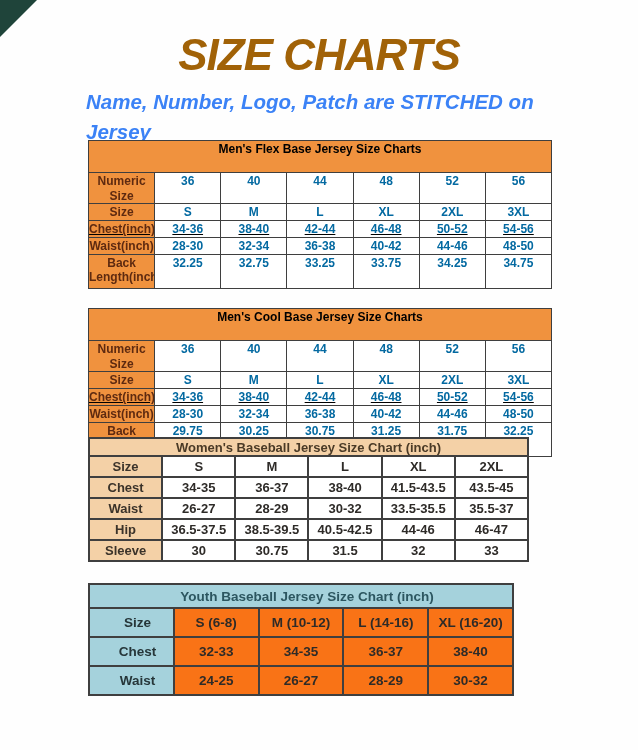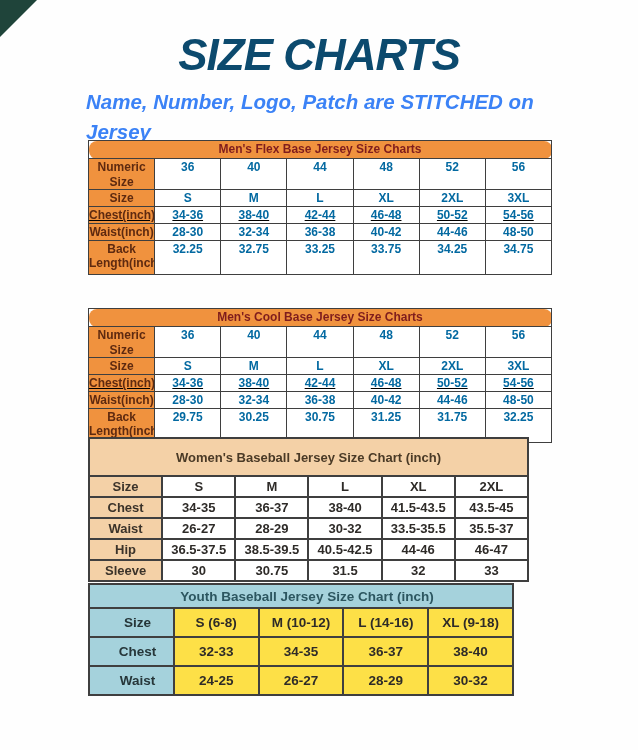--- a/index.html
+++ b/index.html
@@ -13,21 +13,21 @@
   .corner-accent {
     position:absolute; top:0; left:0; width:0; height:0;
     border-top:37px solid #1f443a;
     border-right:37px solid transparent;
   }
   .page-title {
     position:absolute; top:30px; left:0; width:100%;
     text-align:center;
     font-style:italic; font-weight:bold;
     font-size:44px; letter-spacing:-1px;
-    color:#0c4a6e;
+    color:#a16207;
   }
   .page-subtitle {
     position:absolute; top:87px; left:86px; width:462px;
     font-style:italic; font-weight:bold;
     font-size:20.5px; line-height:1.45;
     color:#3b82f6;
   }
   .thost { position:absolute; }
   #t0 { top:140px; left:88px; width:464px; }
   #t1 { top:308px; left:88px; width:464px; }
@@ -40,43 +40,43 @@
   }
   .grid td {
     border:1.6px solid #3f3f3f;
     text-align:center;
     overflow:hidden;
   }
   .grid .title-cell { font-weight:bold; }
 
   
   .orange td { font-size:12px; line-height:1.22; vertical-align:top; padding-top:1px; }
-  .orange .title-cell { background:#f0923e; color:#7f1d1d; height:18px;border-radius:8px; }
+  .orange .title-cell { background:#f0923e; color:#000000; height:32px; }
   .orange .label-cell { background:#f0923e; color:#5e2a10;text-align:center; }
   .orange .value-cell { background:#ffffff; color:#0369a1; }
   .orange td:first-child { width:19%; }
   .orange tr:nth-child(2) { height:30px; }
   .orange tr:nth-child(3) { height:15px; }
   .orange tr:nth-child(4) { height:17px;text-decoration:underline; }
   .orange tr:nth-child(5) { height:16px;padding-left:44px; }
   .orange tr:nth-child(6) { height:34px; }
 
   
   .peach td { font-size:13px; border-width:2px; vertical-align:middle; }
-  .peach .title-cell { background:#f4d1a7; color:#4a3a26; height:38px; }
+  .peach .title-cell { background:#f4d1a7; color:#4a3a26; height:18px; }
   .peach .label-cell { background:#f4d1a7; color:#3b332a; }
   .peach .value-cell { background:#ffffff; color:#2e2b28; }
   .peach td:first-child { width:16%; }
   .peach tr:not(:first-child) { height:21px; }
 
   
   .blue td { font-size:13.5px; border-width:2px; vertical-align:top; }
   .blue .title-cell { background:#a5d2dc; color:#2c5660; height:24px; vertical-align:middle; }
   .blue .label-cell { background:#a5d2dc; color:#263639; padding-top:6px; }
-  .blue .value-cell { background:#fde047; color:#2e2b28; padding-top:6px; }
+  .blue .value-cell { background:#f97316; color:#2e2b28; padding-top:6px; }
   .blue td:first-child { width:19.5%;padding-left:12px; }
   .blue tr:not(:first-child) { height:29px; }
 </style>
 </head>
 <body>
 
 <div class="corner-accent"></div>
 
 <h1 class="page-title">SIZE CHARTS</h1>
 
@@ -243,21 +243,21 @@
     <table class="grid blue">
       <tbody>
         <tr>
           <td colspan="5" class="title-cell">Youth Baseball Jersey Size Chart (inch)</td>
         </tr>
         <tr>
           <td class="label-cell">Size</td>
           <td class="value-cell">S (6-8)</td>
           <td class="value-cell">M (10-12)</td>
           <td class="value-cell">L (14-16)</td>
-          <td class="value-cell">XL (9-18)</td>
+          <td class="value-cell">XL (16-20)</td>
         </tr>
         <tr>
           <td class="label-cell">Chest</td>
           <td class="value-cell">32-33</td>
           <td class="value-cell">34-35</td>
           <td class="value-cell">36-37</td>
           <td class="value-cell">38-40</td>
         </tr>
         <tr>
           <td class="label-cell">Waist</td>

